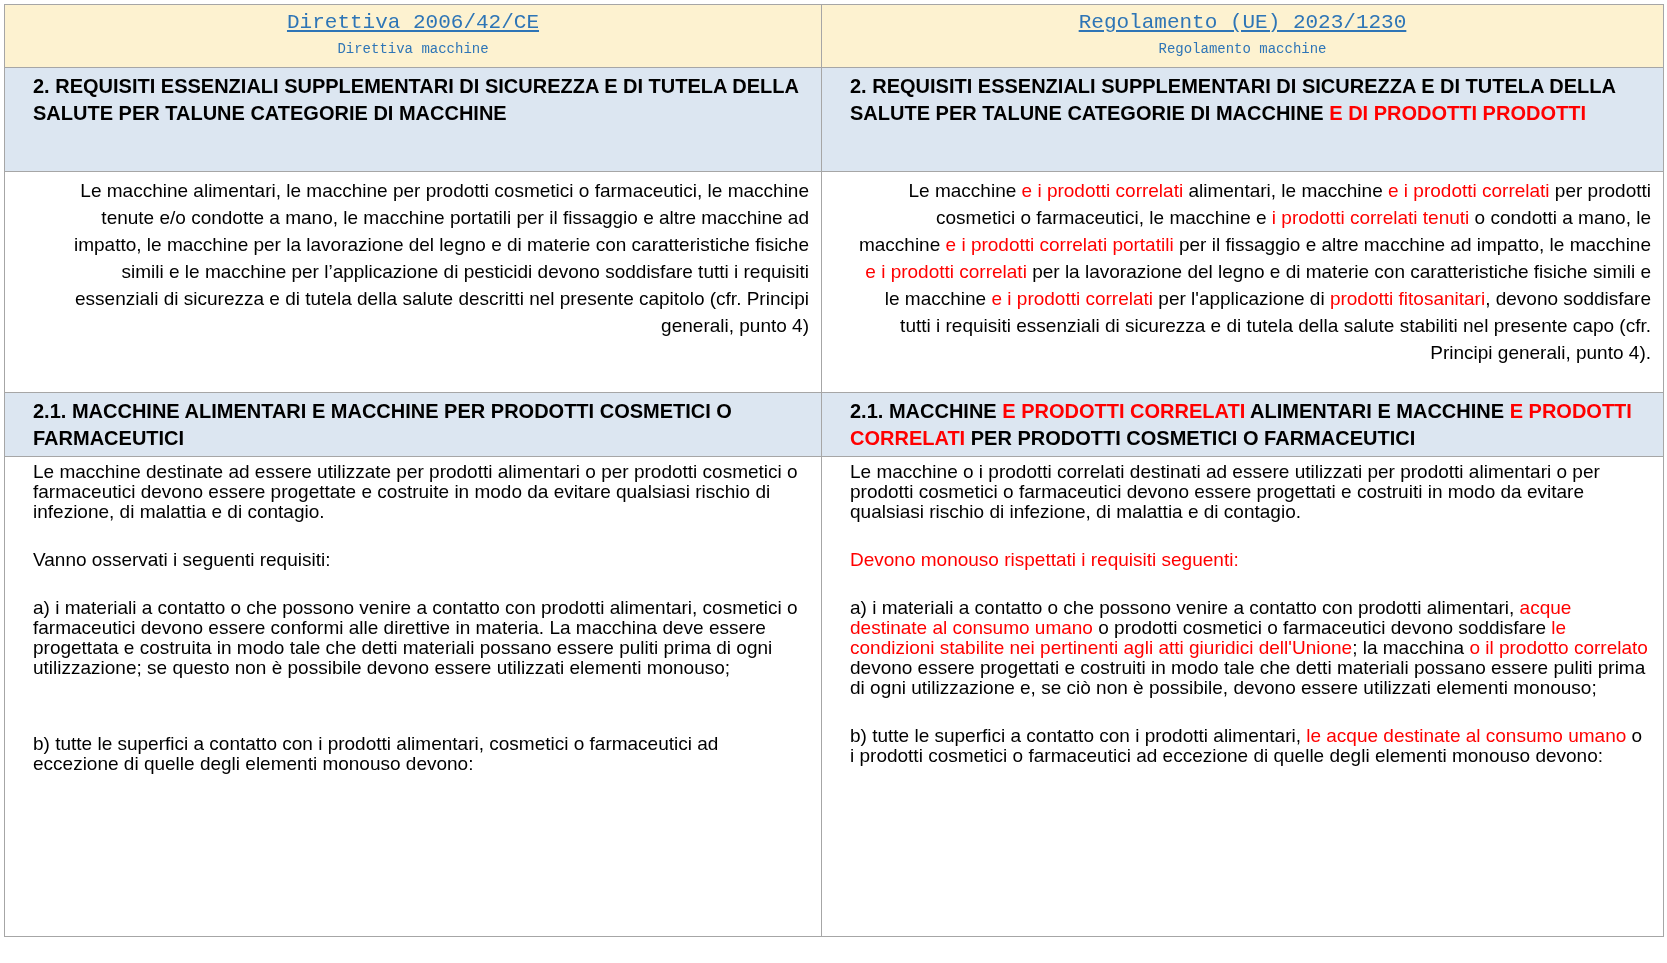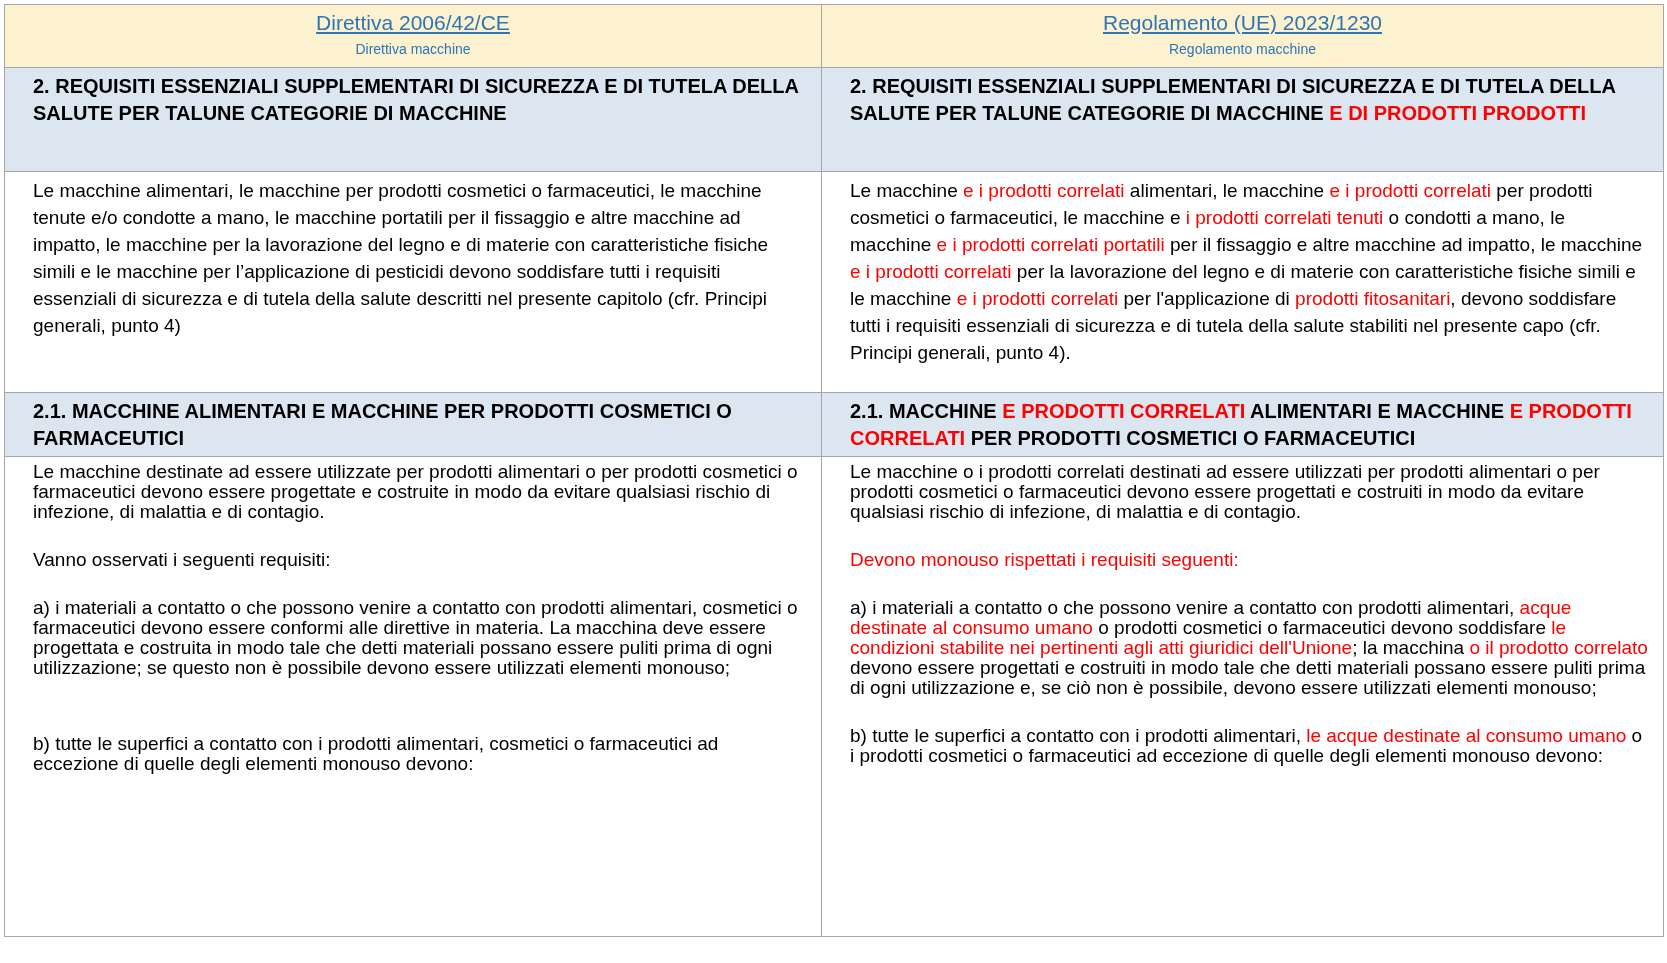--- a/index.html
+++ b/index.html
@@ -40,23 +40,23 @@
   tr.r-hdr .hsub{
     color:var(--link-blue,#2E75B6);
     font-size:14px;
     line-height:27px;
   }
   tr.r-head td{
     background:var(--heading-bg,#DCE6F1);
     font-weight:bold;
   }
   tr.r-head p{font-size:20px;line-height:27px;}
-  tr.r1{height:63px;}
+  tr.r1{height:63px;font-family:Liberation Mono, monospace;}
   tr.r2{height:104px;}
-  tr.r3{height:221px;}
+  tr.r3{height:221px;text-align:right;}
   tr.r4{height:52px;margin-top:17px;}
   tr.r5{height:29px;}
   tr.r6{height:480px;}
   p{
     margin:0;
     font-size:19px;
     line-height:20px;
   }
   tr.r3 p{line-height:27px;}
   p.blank{height:28px;}

